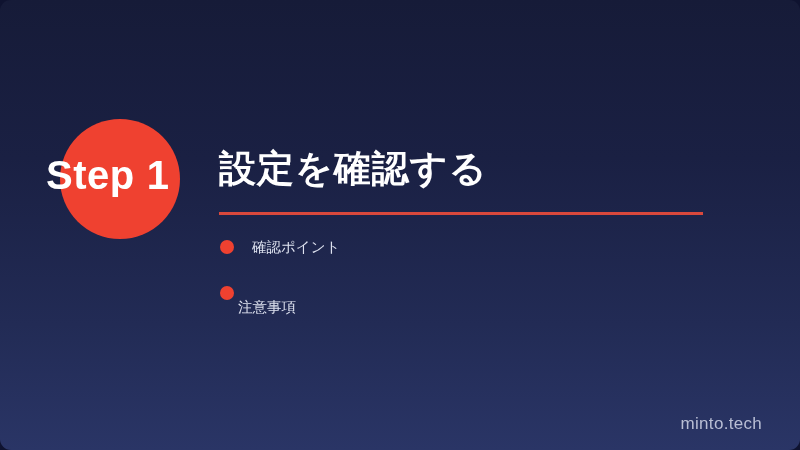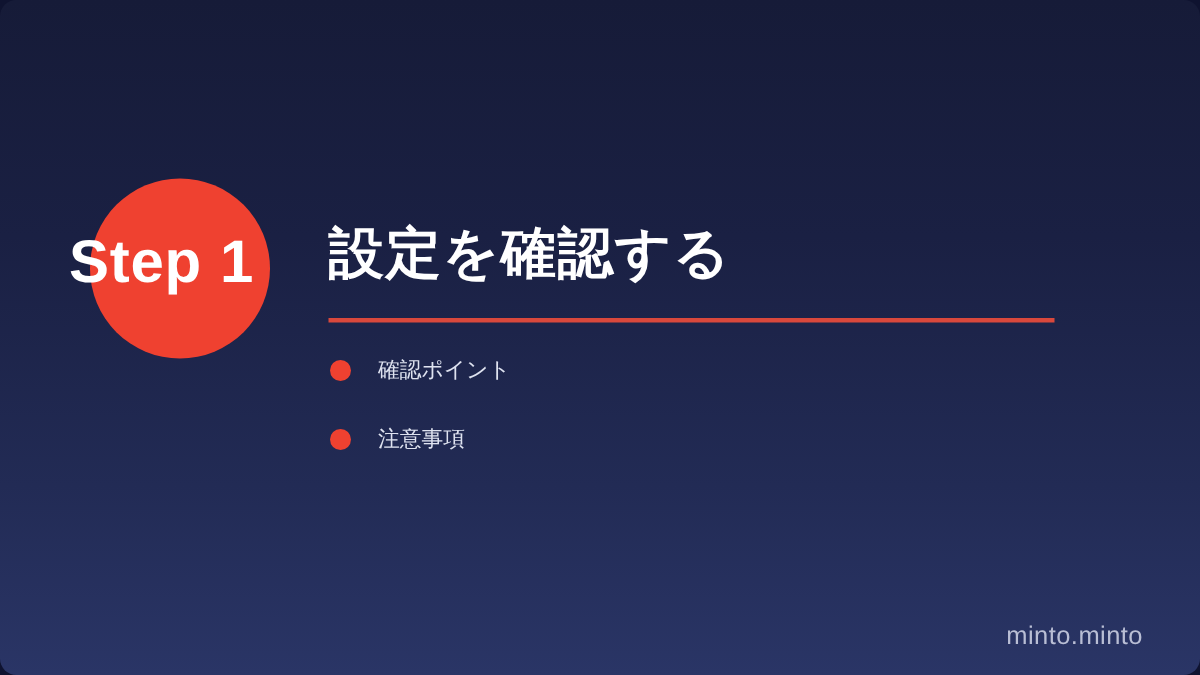--- a/index.html
+++ b/index.html
@@ -85,21 +85,21 @@
     padding: 0;
     list-style: none;
   }
 
   .bullet-item {
     display: flex;
     align-items: flex-start;
     height: 14px;
     margin-bottom: 32px;
   }
-  .bullet-item:last-child { margin-bottom: 12px; }
+  .bullet-item:last-child { margin-bottom: 12px; flex-direction: column; }
 
   .bullet-dot {
     width: 14px;
     height: 14px;
     border-radius: 50%;
     background: #ef4130;
     flex: 0 0 auto;
   }
 
   .bullet-text {
@@ -144,15 +144,15 @@
     <li class="bullet-item">
       <span class="bullet-dot"></span>
       <span class="bullet-text">確認ポイント</span>
     </li>
     <li class="bullet-item">
       <span class="bullet-dot"></span>
       <span class="bullet-text">注意事項</span>
     </li>
   </ul>
 
-  <div id="footer-watermark">minto.minto</div>
+  <div id="footer-watermark">minto.tech</div>
 
 </div>
 
 </body></html>

